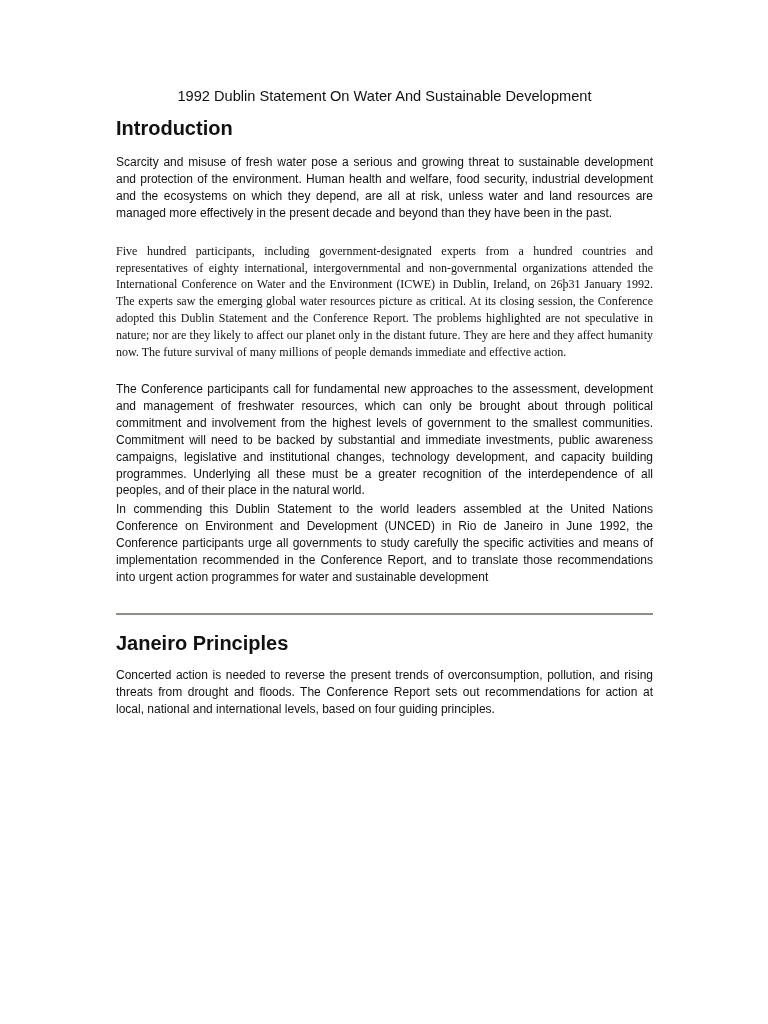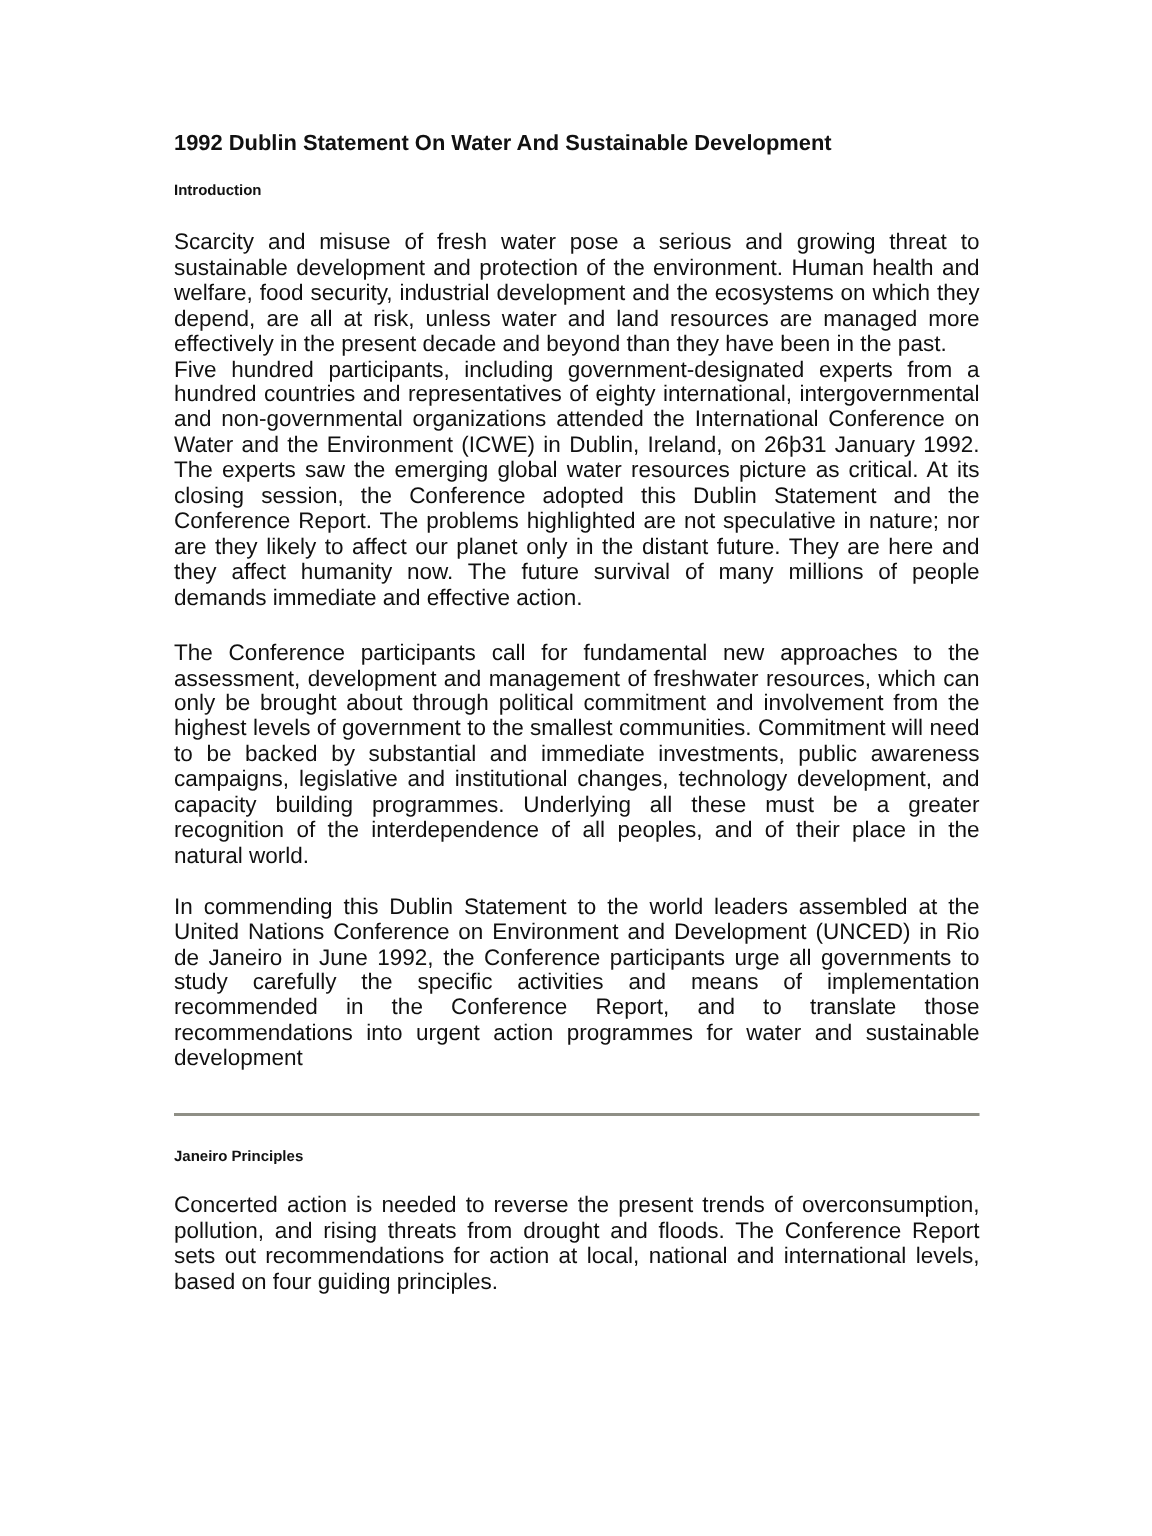--- a/index.html
+++ b/index.html
@@ -15,42 +15,43 @@
       font-family: "Liberation Sans", sans-serif;
       color: #111111;
     }
     .page {
       position: absolute;
       left: 116px;
       top: 86px;
       width: 537px;
     }
     .doc-title {
-      font-weight: bold;
+      font-weight: normal;
       font-size: 14.6px;
+      text-align: center;
       margin: 0;
       line-height: 20px;
     }
     .section-heading {
       font-weight: bold;
-      font-size: 10px;
+      font-size: 20px;
       margin: 0;
       line-height: 20px;
     }
     .para {
-      font-size: 15px;
+      font-size: 12px;
       line-height: 16.9px;
       text-align: justify;
       margin: 0;
     }
     #h-intro { margin-top: 12px; }
     #p1 { margin-top: 16px; }
-    #p2 { margin-top: 0; }
+    #p2 { margin-top: 21px; font-family: Liberation Serif, serif; }
     #p3 { margin-top: 20px; }
-    #p4 { margin-top: 17px; }
+    #p4 { margin-top: 2px; }
     .divider {
       height: 2px;
       background: #8f8f86;
       border: none;
       margin: 27px 0 0 0;
     }
     #h-guiding { margin-top: 18px; }
     #p5 { margin-top: 14px; }
   </style>
 </head>

